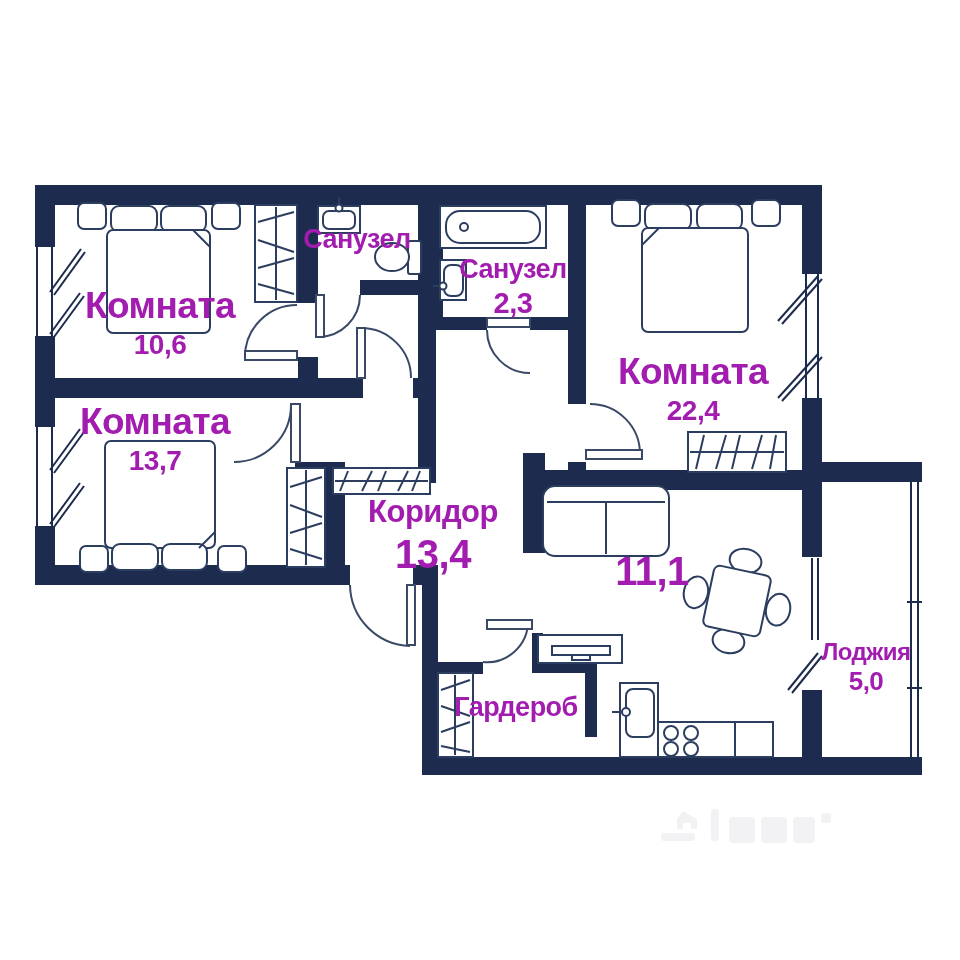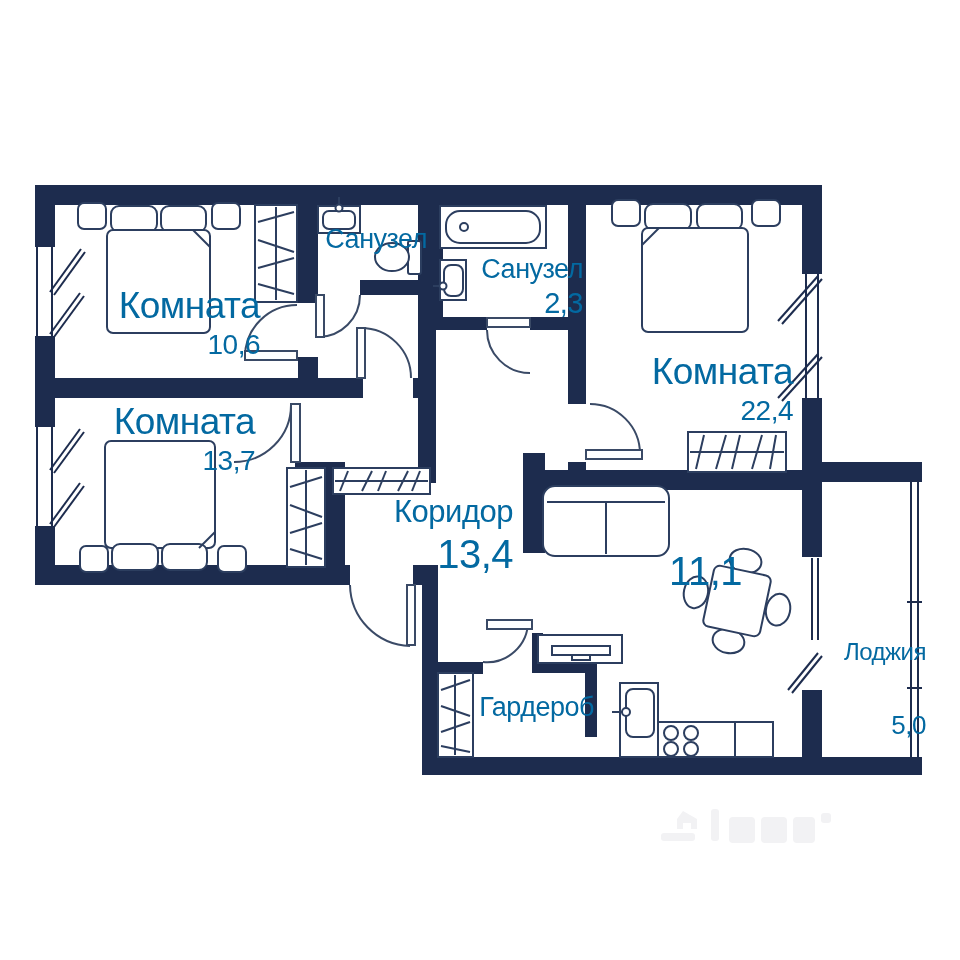--- a/index.html
+++ b/index.html
@@ -2,32 +2,32 @@
 <html><head>
 <meta charset="utf-8">
 <style>
   html,body{margin:0;padding:0;background:#ffffff;}
   .stage{
     position:relative;width:960px;height:960px;background:#ffffff;overflow:hidden;
     font-family:"Liberation Sans", sans-serif;
   }
   .plan-svg{position:absolute;left:0;top:0;width:960px;height:960px;}
   .room-label{
-    position:absolute;text-align:right;color:#0369a1;font-weight:normal;
+    position:absolute;text-align:center;color:#a21caf;font-weight:bold;
     letter-spacing:-0.5px;line-height:1.18;pointer-events:none;
   }
   .room-label .area{display:block;}
   .lbl-lg{font-size:37px;}
   .lbl-lg .area{font-size:28px;}
   .lbl-md{font-size:31px;}
   .lbl-md .area{font-size:40px;}
   .lbl-sm{font-size:27px;}
   .lbl-sm .area{font-size:29px;}
   .lbl-xs{font-size:24px;}
-  .lbl-xs .area{font-size:26px;margin-top:44px;}
+  .lbl-xs .area{font-size:26px;}
   .watermark{position:absolute;left:655px;top:795px;width:210px;height:70px;opacity:1;}
 </style>
 </head>
 <body>
 
 <div class="stage">
 
 <svg class="plan-svg" viewBox="0 0 960 960">
 
   <rect x="35" y="185" width="787" height="600" fill="#ffffff"></rect>

